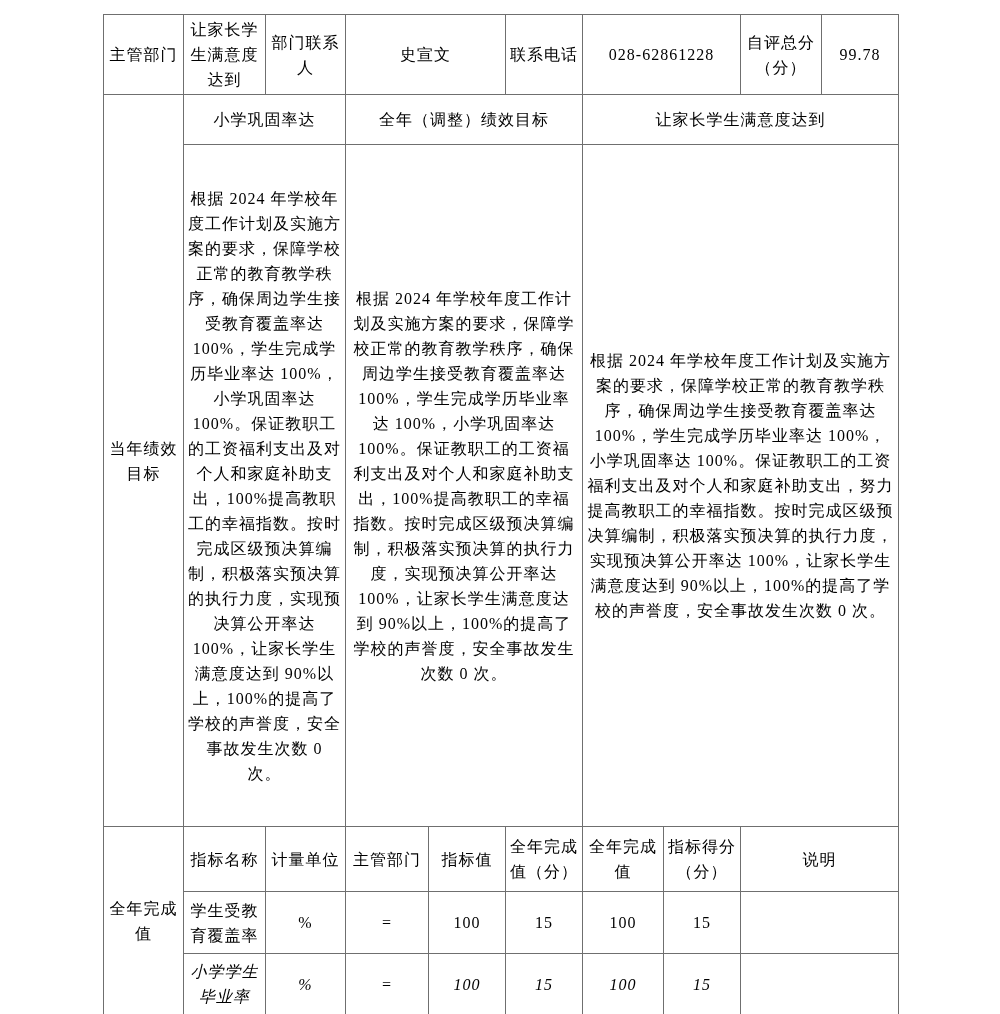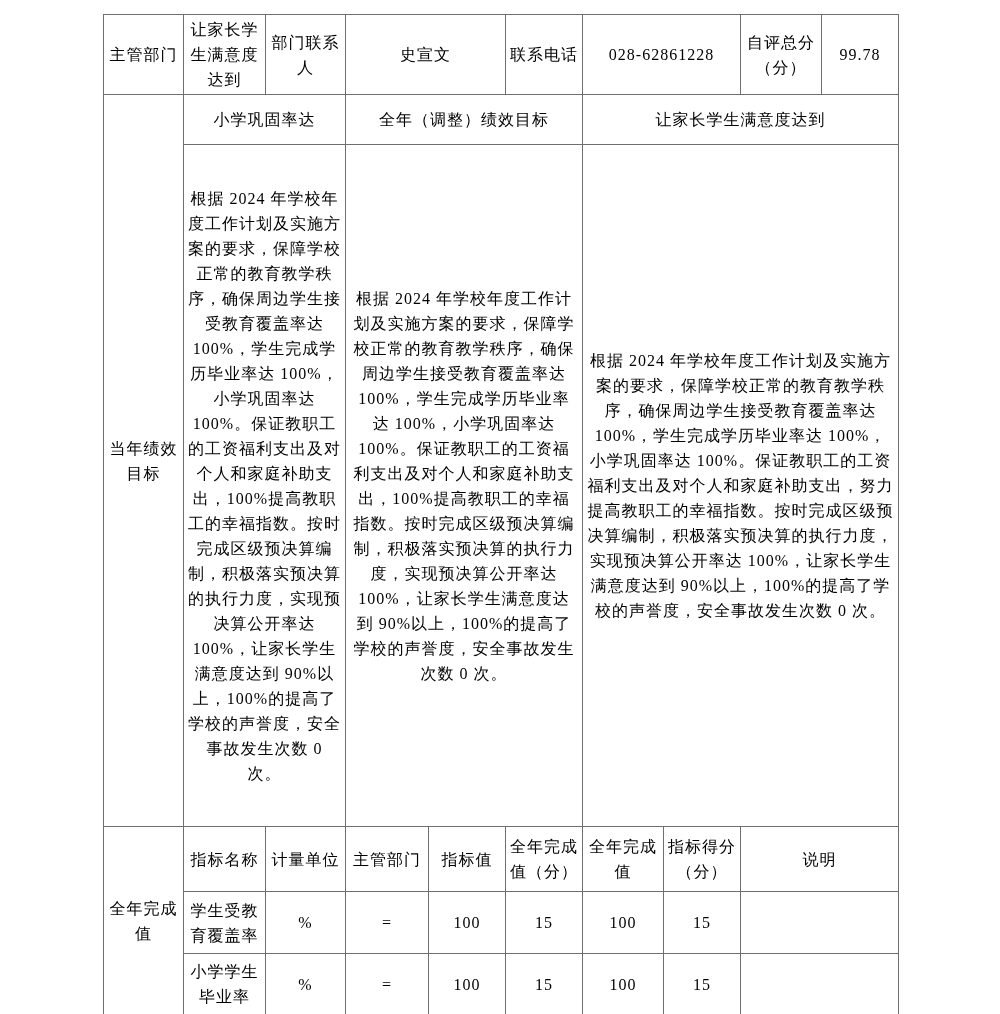--- a/index.html
+++ b/index.html
@@ -30,21 +30,21 @@
     letter-spacing: 1px;
     padding: 2px 4px;
     overflow: hidden;
     box-sizing: border-box;
   }
   tr.r1 { height: 79px; }
   tr.r2 { height: 50px; }
   tr.r3 { height: 682px; }
   tr.r4 { height: 65px; }
   tr.r5 { height: 62px; }
-  tr.r6 { height: 61px; }
+  tr.r6 { height: 61px; font-style: italic; }
   td.txt {
     text-align: justify;
     text-justify: inter-character;
     line-height: 27px;
     padding: 4px 6px;
     letter-spacing: 1px;
     overflow-wrap: break-word;
   }
   td.num {
     letter-spacing: 0;

